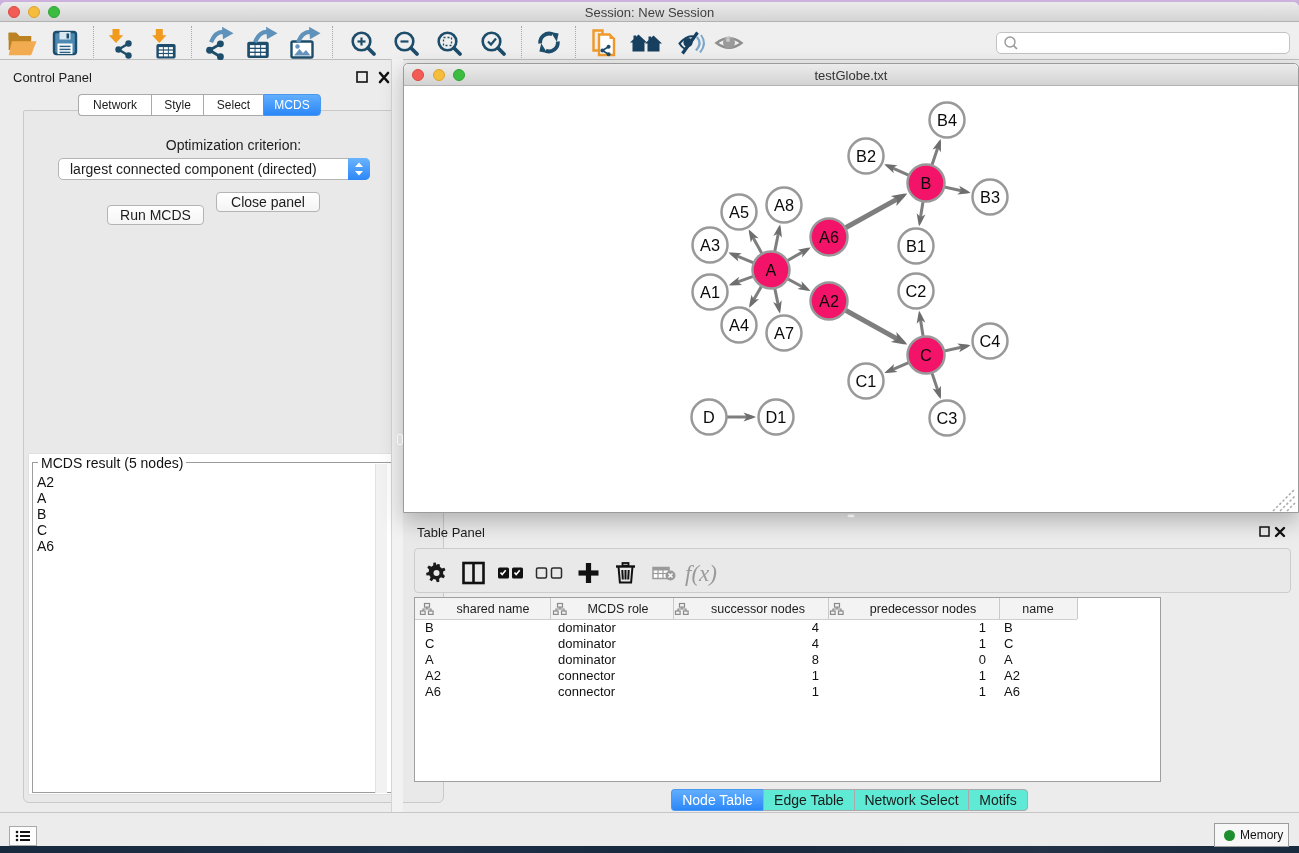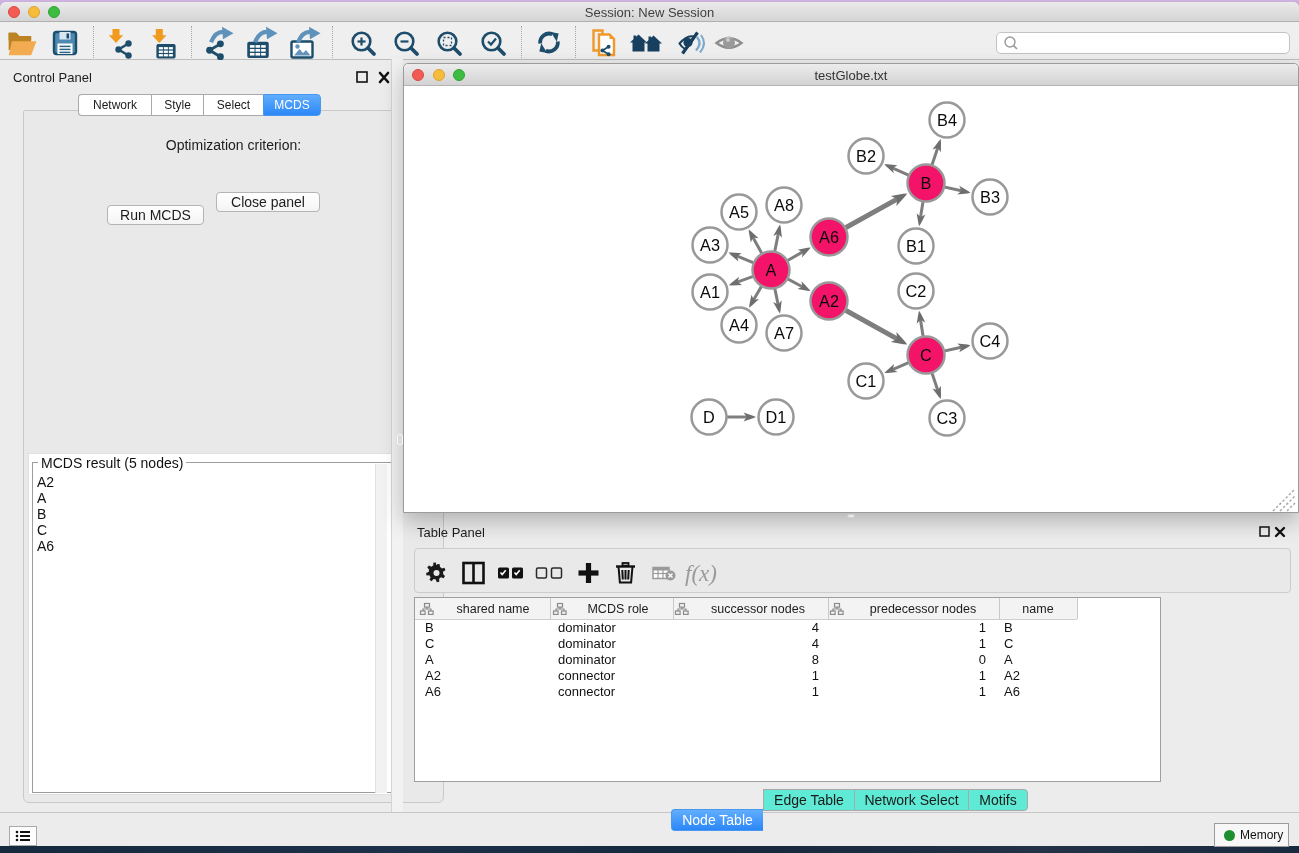--- a/index.html
+++ b/index.html
@@ -51,21 +51,21 @@
 #net-titlebar .t-grn{left:49px;background:#3cbd41;border:1px solid #2ca434;}
 #net-title{width:100%;top:4px;text-align:center;font-size:13px;color:#333;}
 #grip2{left:397px;top:434px;width:6px;height:11px;background:#dcdcdc;border:1px solid #f5f5f5;border-radius:2px;}
 #grip1{left:847px;top:514px;width:8px;height:4px;background:#e8e8e8;border:1px solid #cfcfcf;border-radius:2px;}
 
 #tp-title{left:417px;top:525px;font-size:13px;color:#1b1b1b;}
 #tp-toolbar{left:414px;top:548px;width:877px;height:45px;background:#e9e9e9;border:1px solid #cccccc;border-radius:4px;}
 #tp-table{left:414px;top:597px;width:747px;height:185px;background:#fff;border:1px solid #9f9f9f;}
 #tp-tabs{left:671px;top:789px;height:22px;display:flex;font-size:14px;color:#1b1b1b;}
 .tab2{height:22px;line-height:21px;text-align:center;background:#5eead4;border:1px solid #a9a9a9;border-right:none;}
-.tab2:first-child{border-radius:4px 0 0 4px;margin-top:20px;}
+.tab2:first-child{border-radius:4px 0 0 4px;}
 .tab2:last-child{border-radius:0 4px 4px 0;border-right:1px solid #a9a9a9;}
 .tab2.sel{background:linear-gradient(180deg,#61aefd,#2b87f8);color:#fff;border-color:#4a97ef;}
 </style>
 </head>
 <body>
 <div class="abs" id="wall-top"></div>
 <div class="abs" id="app"></div>
 <div class="abs" id="wall-bot"></div>
 <div class="abs" id="titlebar">
   <div class="abs tl t-red"></div>
@@ -226,20 +226,25 @@
   </svg>
 </div>
 <div class="abs" id="ctrl-tabs">
   <div class="tab" style="width:73px">Network</div>
   <div class="tab" style="width:52px">Style</div>
   <div class="tab" style="width:60px">Select</div>
   <div class="tab sel" style="width:58px">MCDS</div>
 </div>
 <div class="abs" id="ctrl-box">
   <div class="abs" id="opt-label">Optimization criterion:</div>
+  <div class="abs" id="dropdown">largest connected component (directed)
+    <div class="abs" id="dd-cap"><svg width="22" height="22" viewBox="0 0 22 22">
+          <path d="M7,9 L11,4.5 L15,9 z M7,13 L11,17.5 L15,13 z" fill="#fff"></path>
+        </svg></div>
+  </div>
   <div class="abs btn" id="btn-run">Run MCDS</div>
   <div class="abs btn" id="btn-close">Close panel</div>
   <div class="abs" id="mcds-white">
     <div class="abs" id="mcds-group">
       <div class="abs" id="mcds-label">MCDS result (5 nodes)</div>
       <div class="abs" id="mcds-sb"></div>
       <div class="abs mli" style="top:11px">A2</div>
       <div class="abs mli" style="top:27px">A</div>
       <div class="abs mli" style="top:43px">B</div>
       <div class="abs mli" style="top:59px">C</div>

